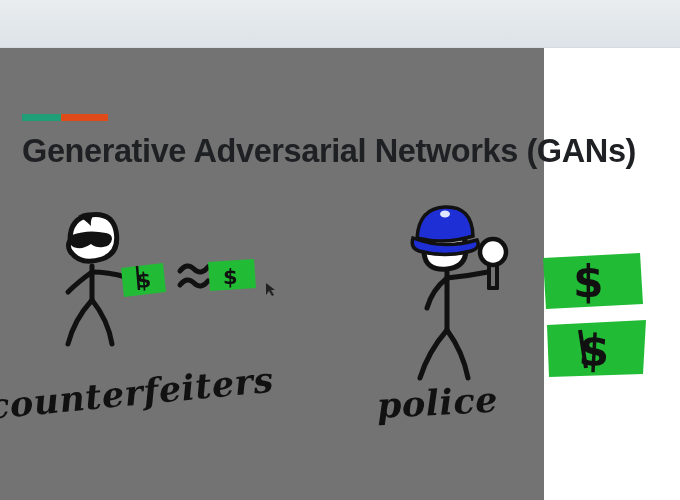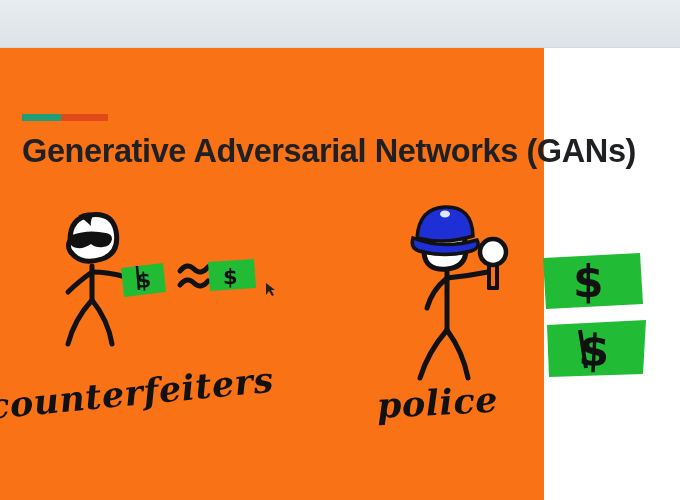--- a/index.html
+++ b/index.html
@@ -2,21 +2,21 @@
 <html><head>
 <meta charset="utf-8">
 <style>
   html,body{margin:0;padding:0;}
   body{
     width:680px;height:500px;overflow:hidden;
     background:#ffffff;
     font-family:"Liberation Sans", sans-serif;
     position:relative;
   }
-  #stage{position:absolute;left:0;top:0;width:544px;height:500px;background:#f97316;}
+  #stage{position:absolute;left:0;top:0;width:544px;height:500px;background:#737373;}
 
   
   .top-band{
     position:absolute;left:0;top:0;width:680px;height:47px;
     background:linear-gradient(180deg,#e9edf0 0%,#e2e7eb 55%,#dde3e8 100%);
     border-bottom:1px solid #d4dade;
   }
 
   
   .accent{position:absolute;left:22px;top:114px;width:86px;height:7px;display:flex;}

